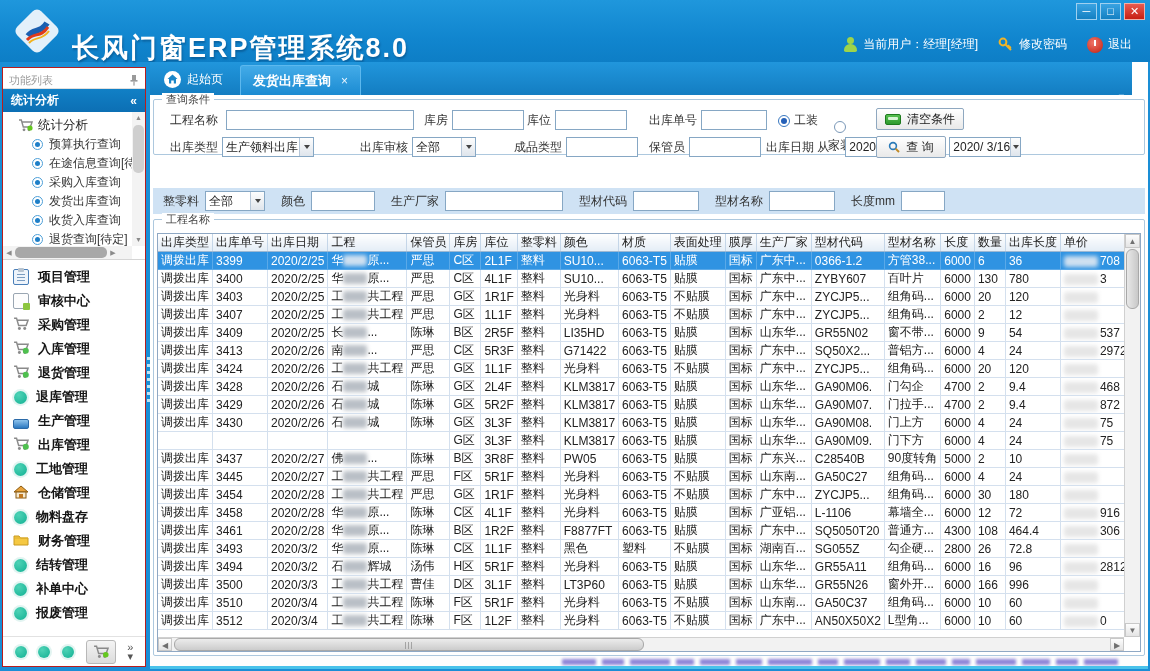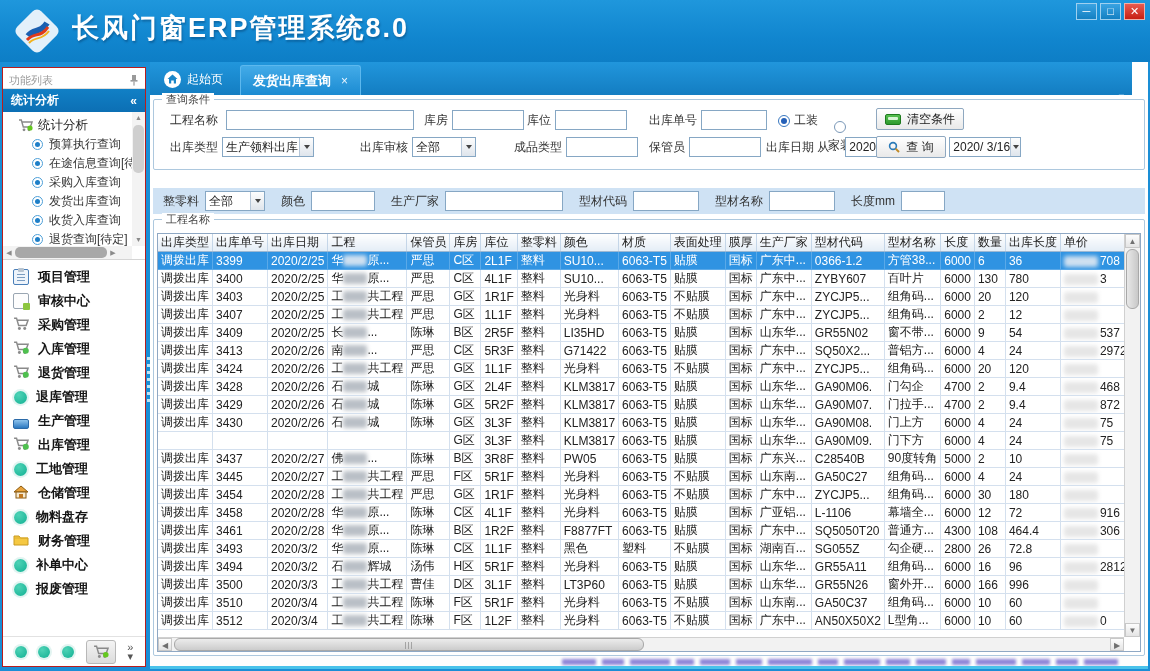--- a/index.html
+++ b/index.html
@@ -4,21 +4,21 @@
 <style>
   * { margin:0; padding:0; box-sizing:border-box; }
   html,body { width:1150px; height:671px; }
   body { font-family:"Liberation Sans","DejaVu Sans",sans-serif; font-size:12px; color:#222; background:#fff; }
   #app { position:relative; width:1150px; height:671px; overflow:hidden; background:#1a8ed6; }
 
   
   .titlebar { position:absolute; left:0; top:0; width:100%; height:62px;
     background:linear-gradient(180deg,#1f97dc 0%,#1186cf 60%,#0d7ec6 100%); }
   .logo { position:absolute; left:14px; top:8px; width:46px; height:46px; }
-  .app-title { position:absolute; left:72px; top:10px; font-size:27px; font-weight:bold; color:#fff;
+  .app-title { position:absolute; left:72px; top:30px; font-size:27px; font-weight:bold; color:#fff;
     letter-spacing:2px; text-shadow:1px 2px 2px rgba(0,40,80,.35); white-space:nowrap; }
   .winbtns { position:absolute; right:5px; top:3px; display:flex; gap:3px; }
   .winbtn { width:21px; height:17px; border:1px solid #9fd0ef; background:linear-gradient(#3aa3e2,#1480c2);
     color:#fff; font-size:11px; line-height:15px; text-align:center; cursor:default; }
   .winbtn.close { background:linear-gradient(#e85b50,#c71f12); border-color:#f0b0a8; font-weight:bold; }
   .userbar { position:absolute; right:18px; top:36px; display:flex; align-items:center; gap:8px; color:#fff; font-size:12px; }
   .userbar .grp { display:flex; align-items:center; gap:5px; margin-left:12px; }
   .icn-user { width:15px; height:15px; display:inline-block; position:relative; }
   .icn-user::before { content:''; position:absolute; left:4px; top:0; width:7px; height:7px; border-radius:50%; background:#9ed44a; }
   .icn-user::after { content:''; position:absolute; left:1px; top:7px; width:13px; height:8px; border-radius:7px 7px 2px 2px; background:#9ed44a; }
@@ -77,21 +77,21 @@
     border:1px solid #5cb8ee; border-bottom:none; border-radius:3px 3px 0 0; color:#fff; font-weight:bold; font-size:13px;
     display:flex; align-items:center; gap:10px; padding:0 12px; }
   .tab-x { font-weight:normal; font-size:12px; color:#eaf6ff; }
   .tab-dd { position:absolute; right:6px; bottom:5px; color:#d6ecfa; font-size:9px; }
 
   .content { position:absolute; left:0; top:33px; right:0; bottom:0; background:#fff; }
 
   .groupbox { position:absolute; border:1px solid #adc8de; border-radius:2px; }
   .gb-title { position:absolute; top:-7px; left:8px; background:#fff; padding:0 4px; font-size:11px; color:#444; line-height:12px; }
 
-  .qbox { left:3px; top:4px; right:3px; height:71px; }
+  .qbox { left:3px; top:4px; right:3px; height:56px; }
   .fld { position:absolute; display:flex; align-items:center; gap:4px; white-space:nowrap; }
   .lbl { font-size:12px; color:#333; }
   .tin { height:20px; border:1px solid #86a7c4; background:#fff; }
   .combo { height:20px; border:1px solid #86a7c4; background:#fff; display:flex; align-items:center; justify-content:space-between; padding-left:3px; font-size:12px; }
   .combo .da { width:14px; height:18px; background:linear-gradient(#fdfdfd,#dfe5ec); border-left:1px solid #b5c6d8; display:flex; align-items:center; justify-content:center; }
   .da::after { content:''; width:0; height:0; border-left:3px solid transparent; border-right:3px solid transparent; border-top:4px solid #444; }
   .radio { width:12px; height:12px; border-radius:50%; border:1px solid #7a98b8; background:#fff; position:relative; display:inline-block; }
   .radio.on { border-color:#3a78c0; }
   .radio.on::after { content:''; position:absolute; left:2px; top:2px; width:6px; height:6px; border-radius:50%; background:#2560b8; }
   .btn { height:22px; background:linear-gradient(#ffffff,#e9e9e9); border:1px solid #8fa8c0; border-radius:2px;
@@ -150,20 +150,37 @@
       <rect x="6" y="6" width="34" height="34" rx="6" transform="rotate(45 23 23)" fill="#eef6fc" opacity="0.95"></rect>
       <path d="M14 28 C20 20 26 26 33 15" stroke="#1a5fb0" stroke-width="6" fill="none"></path>
       <path d="M13 32 C20 24 27 30 34 19" stroke="#e03a1a" stroke-width="3" fill="none"></path>
       <path d="M15 35 C21 28 28 33 35 23" stroke="#f2b21d" stroke-width="2" fill="none"></path>
     </svg>
     <div class="app-title">长风门窗ERP管理系统8.0</div>
     <div class="winbtns">
       <div class="winbtn">─</div>
       <div class="winbtn">□</div>
       <div class="winbtn close">✕</div>
+    </div>
+    <div class="userbar">
+      <span class="grp">
+        <span class="icn-user"></span>
+        <span>当前用户：经理[经理]</span>
+      </span>
+      <span class="grp">
+        <svg class="icn-key" viewBox="0 0 16 16">
+          <circle cx="5" cy="5" r="3.4" fill="none" stroke="#f0b429" stroke-width="2"></circle>
+          <path d="M7.5 7.5 L13 13 M11 11 l2 -1 M9.5 9.5 l2 -1" stroke="#f0b429" stroke-width="2" fill="none"></path>
+        </svg>
+        <span>修改密码</span>
+      </span>
+      <span class="grp">
+        <span class="icn-power"></span>
+        <span>退出</span>
+      </span>
     </div>
   </div>
 
   <div class="sidebar">
     <div class="fl-bar">
       <span>功能列表</span>
       <svg width="10" height="12" viewBox="0 0 10 12">
         <rect x="3" y="1" width="4" height="5" fill="#9a9a9a"></rect>
           <rect x="1.5" y="6" width="7" height="1.6" fill="#9a9a9a"></rect>
           <rect x="4.4" y="7.6" width="1.2" height="4" fill="#9a9a9a"></rect>
@@ -306,20 +323,24 @@
           <span class="mi">
             <svg width="16" height="13" viewBox="0 0 16 13">
               <path d="M1 3 h5 l1.5 2 H15 v7 H1 Z" fill="#f5c842" stroke="#c89a20"></path>
               <path d="M1 5 h14" stroke="#e0b030"></path>
             </svg>
           </span>
           <span>财务管理</span>
         </div>
         <div class="menu-item">
           <span class="mi mi-circle"></span>
+          <span>结转管理</span>
+        </div>
+        <div class="menu-item">
+          <span class="mi mi-circle"></span>
           <span>补单中心</span>
         </div>
         <div class="menu-item">
           <span class="mi mi-circle"></span>
           <span>报废管理</span>
         </div>
       </div>
     <div class="side-bottom">
       <span class="dot-teal"></span>
       <span class="dot-teal"></span>

